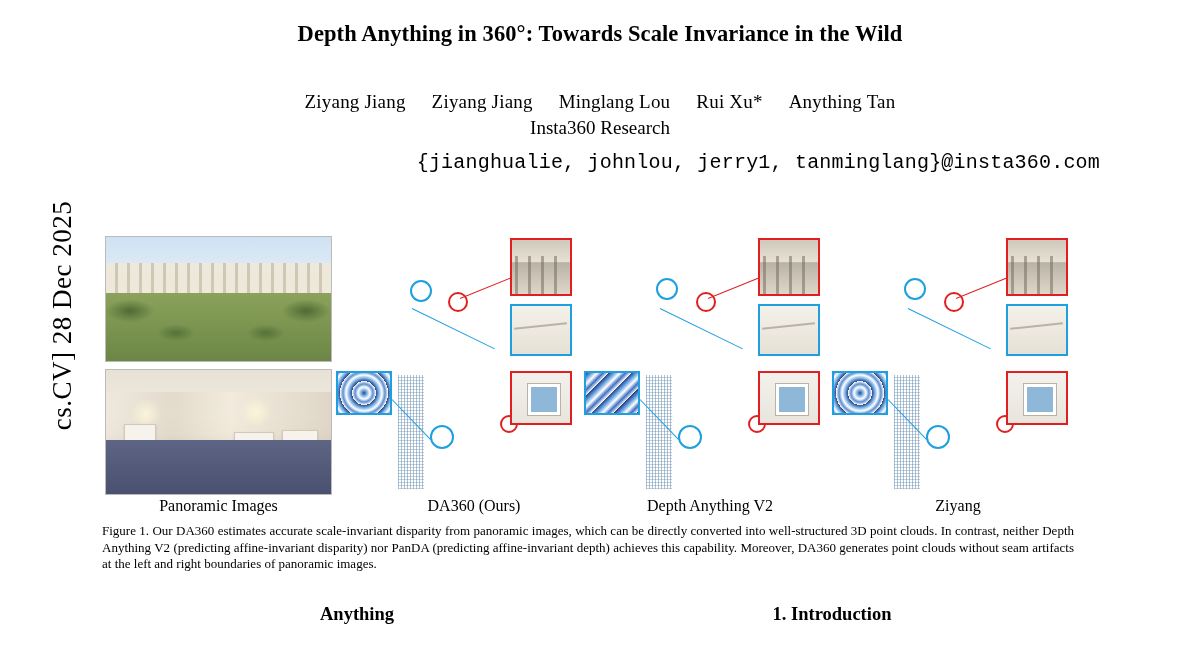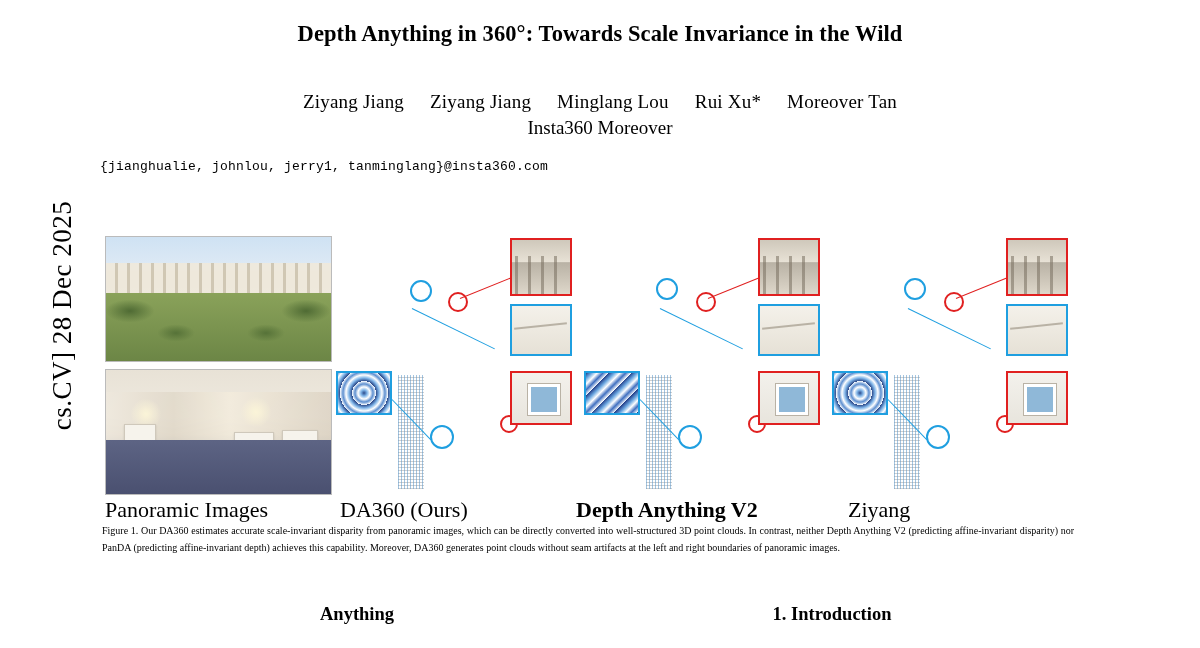--- a/index.html
+++ b/index.html
@@ -57,24 +57,24 @@
   .authors .name {
     display: inline-block;
     margin: 0 13px;
   }
   .affiliation {
     margin-top: 4px;
     text-align: center;
     font-size: 19px;
   }
   .emails {
-    margin-top: 20px;
-    text-align: left;
+    margin-top: 12px;
+    text-align: right;
     font-family: "Liberation Mono", monospace;
-    font-size: 13px;
+    font-size: 20px;
     letter-spacing: 0.2px;
   }
   .weblink {
     margin-top: 5px;
     text-align: center;
     font-family: "Liberation Mono", monospace;
     font-size: 15.5px;
     color: #e8399b;
     letter-spacing: 0.2px;
   }
@@ -291,27 +291,28 @@
   
   .fig-labels {
     position: relative;
     margin-top: 2px;
     height: 22px;
     width: 1000px;
   }
   .fig-label {
     position: absolute;
     top: 0;
-    font-size: 22px;
+    font-size: 16px;
+    text-align: center;
   }
   .fig-caption {
     margin-top: 4px;
     width: 972px;
     margin-left: 2px;
-    font-size: 10px;
+    font-size: 13px;
     line-height: 16.6px;
     text-align: justify;
   }
   
   .sections {
     position: absolute;
     left: 0;
     top: 604px;
     width: 1000px;
     display: flex;
@@ -333,23 +334,23 @@
 
 <div class="arxiv-stamp">cs.CV]  28 Dec 2025</div>
 
 <div class="paper">
 
   <div class="title">
     <span>Depth Anything in </span><span class="deg">360°</span><span>: Towards Scale Invariance in the Wild</span>
   </div>
 
   <div class="authors">
-    <span class="name">Ziyang Jiang</span><span class="name">Ziyang Jiang</span><span class="name">Minglang Lou</span><span class="name">Rui Xu*</span><span class="name">Moreover Tan</span>
+    <span class="name">Ziyang Jiang</span><span class="name">Ziyang Jiang</span><span class="name">Minglang Lou</span><span class="name">Rui Xu*</span><span class="name">Anything Tan</span>
   </div>
-  <div class="affiliation">Insta360 Moreover</div>
+  <div class="affiliation">Insta360 Research</div>
   <div class="emails">{jianghualie, johnlou, jerry1, tanminglang}@insta360.com</div>
 
   <div class="figure">
 
     <div class="fig-row row1">
 
       <div class="panel pano pano-outdoor"></div>
 
       <div class="panel cloud" style="left:252px;">
         <div class="pc pc-outdoor"></div>
@@ -419,22 +420,22 @@
         <div class="hl blue" style="left:34px; top:56px; width:24px; height:24px;"></div>
         <div class="hl red" style="left:104px; top:46px; width:18px; height:18px;"></div>
       </div>
       <div class="leader blue" style="left:788px; top:30px; width:56px; transform:rotate(46deg);"></div>
       <div class="leader red" style="left:910px; top:52px; width:44px; transform:rotate(-14deg);"></div>
       <div class="crop red crop-picture" style="left:906px; top:2px; width:62px; height:54px;"></div>
     </div>
 
     <div class="fig-labels">
       <div class="fig-label" style="left:5px; width:227px;">Panoramic Images</div>
-      <div class="fig-label" style="left:240px; width:220px;">DA360 (Ours)</div>
-      <div class="fig-label" style="left:476px; width:220px;font-weight:bold;">Depth Anything V2</div>
+      <div class="fig-label" style="left:264px; width:220px;">DA360 (Ours)</div>
+      <div class="fig-label" style="left:500px; width:220px;">Depth Anything V2</div>
       <div class="fig-label" style="left:748px; width:220px;">Ziyang</div>
     </div>
 
     <div class="fig-caption">Figure 1. Our DA360 estimates accurate scale-invariant disparity from panoramic images, which can be directly converted into well-structured 3D point clouds. In contrast, neither Depth Anything V2 (predicting affine-invariant disparity) nor PanDA (predicting affine-invariant depth) achieves this capability. Moreover, DA360 generates point clouds without seam artifacts at the left and right boundaries of panoramic images.</div>
   </div>
 
   <div class="sections">
     <div class="col left">
       <h2>Anything</h2>
     </div>

